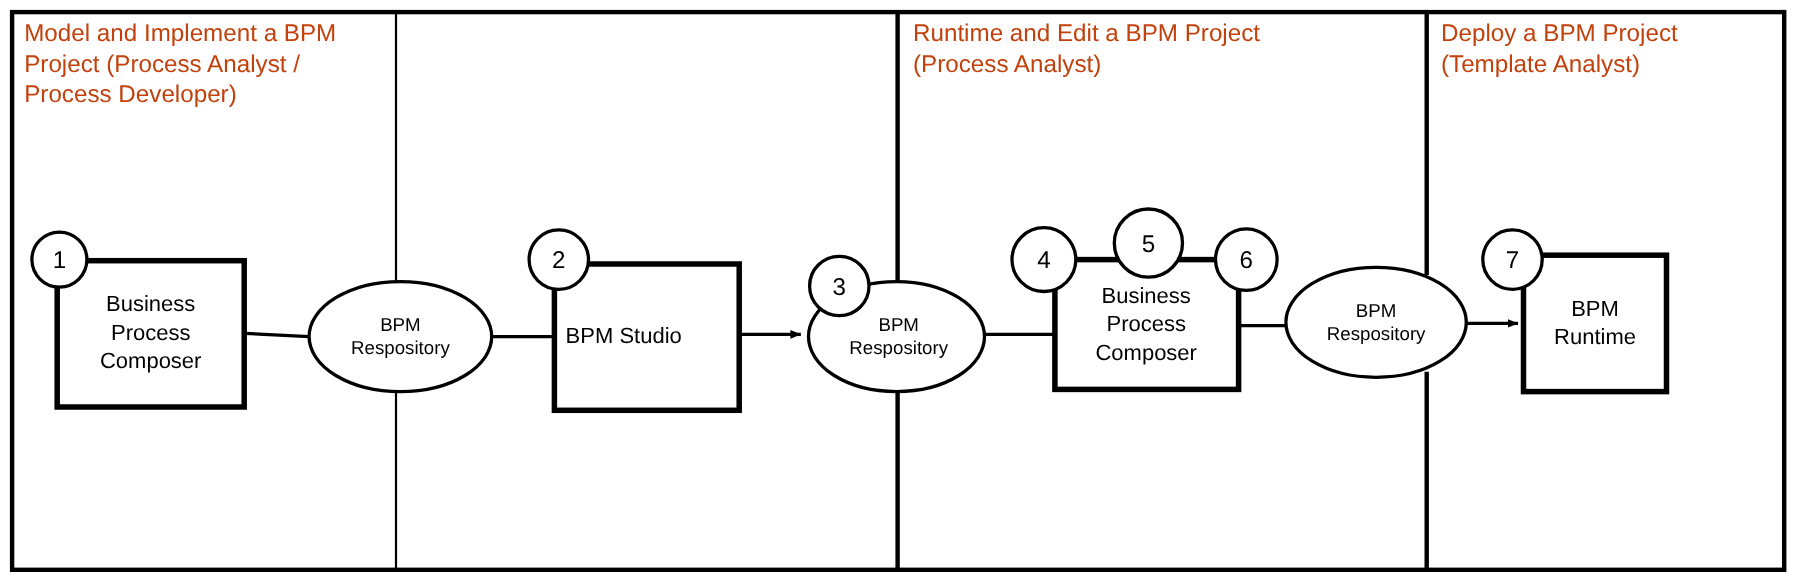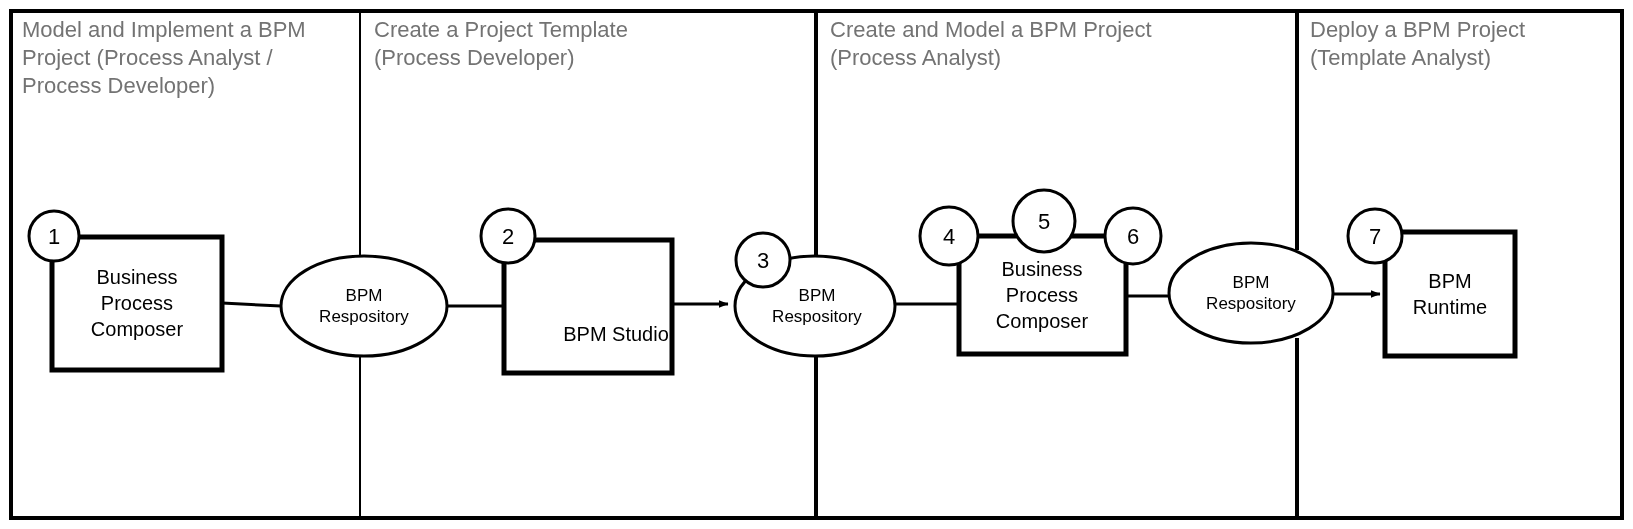--- a/index.html
+++ b/index.html
@@ -22,21 +22,21 @@
     position: absolute;
     left: 0;
     top: 0;
     width: 1633px;
     height: 529px;
   }
   .lane-title {
     position: absolute;
     font-size: 22px;
     line-height: 28px;
-    color: #737373;
+    color: #c2410c;
     white-space: pre-line;
     letter-spacing: 0px;
   }
   .node-label {
     position: absolute;
     text-align: center;
     font-size: 20px;
     line-height: 26px;
     color: #000000;
     white-space: pre-line;
@@ -112,37 +112,35 @@
     <circle cx="949" cy="236" r="29" fill="#ffffff" stroke="#000000" stroke-width="3"></circle>
     <circle cx="1044" cy="221" r="31" fill="#ffffff" stroke="#000000" stroke-width="3"></circle>
     <circle cx="1133" cy="236" r="28" fill="#ffffff" stroke="#000000" stroke-width="3"></circle>
     <circle cx="1375" cy="236" r="27" fill="#ffffff" stroke="#000000" stroke-width="3"></circle>
   </svg>
 
   <div class="lane-title" style="left:22px; top:16px; width:330px;">Model and Implement a BPM
 Project (Process Analyst /
 Process Developer)</div>
 
-  <div class="lane-title" style="left:374px; top:16px; width:430px;">Create a Project Template
-(Process Developer)</div>
 
-  <div class="lane-title" style="left:830px; top:16px; width:455px;">Create and Model a BPM Project
+  <div class="lane-title" style="left:830px; top:16px; width:455px;">Runtime and Edit a BPM Project
 (Process Analyst)</div>
 
   <div class="lane-title" style="left:1310px; top:16px; width:300px;">Deploy a BPM Project
 (Template Analyst)</div>
 
   <div class="node-label" style="left:137px; top:303px;">Business
 Process
 Composer</div>
 
   <div class="node-label small" style="left:364px; top:306px;">BPM
 Respository</div>
 
-  <div class="node-label" style="left:616px; top:306px;margin-top:28px;">BPM Studio</div>
+  <div class="node-label" style="left:567px; top:306px;">BPM Studio</div>
 
   <div class="node-label small" style="left:817px; top:306px;">BPM
 Respository</div>
 
   <div class="node-label" style="left:1042px; top:295px;">Business
 Process
 Composer</div>
 
   <div class="node-label small" style="left:1251px; top:293px;">BPM
 Respository</div>

